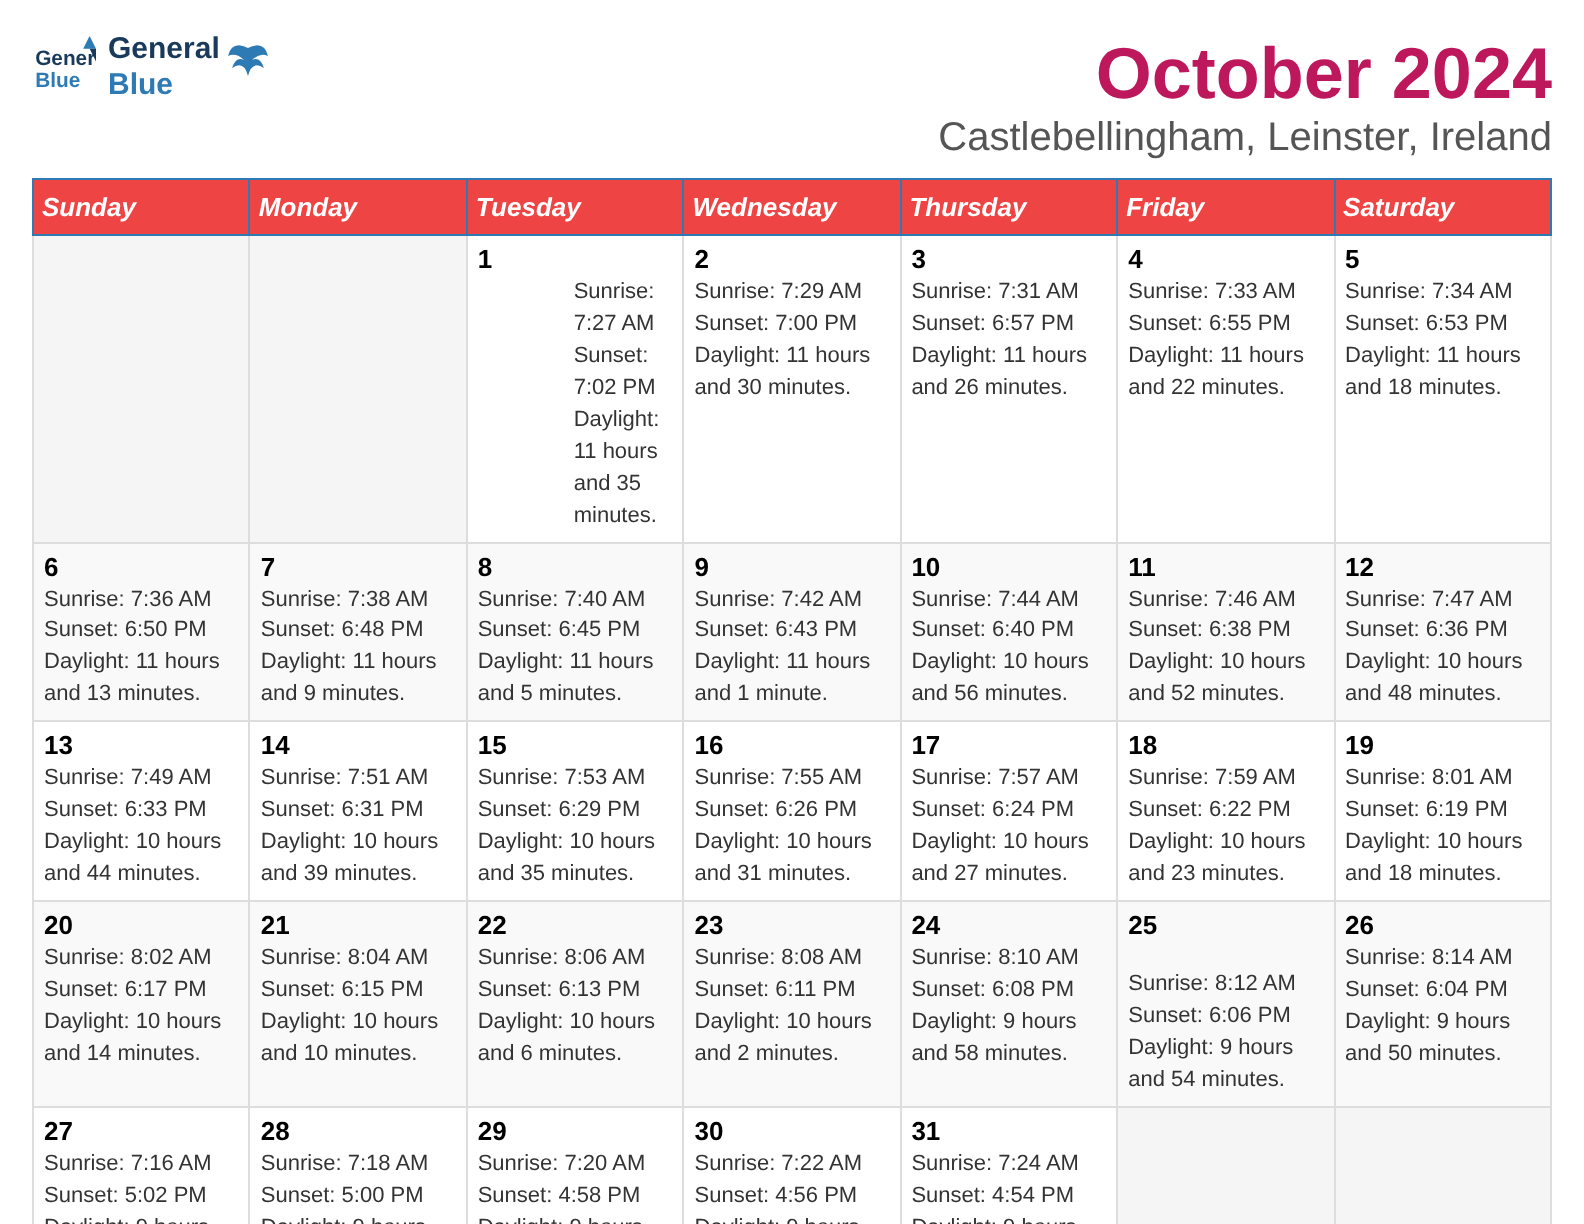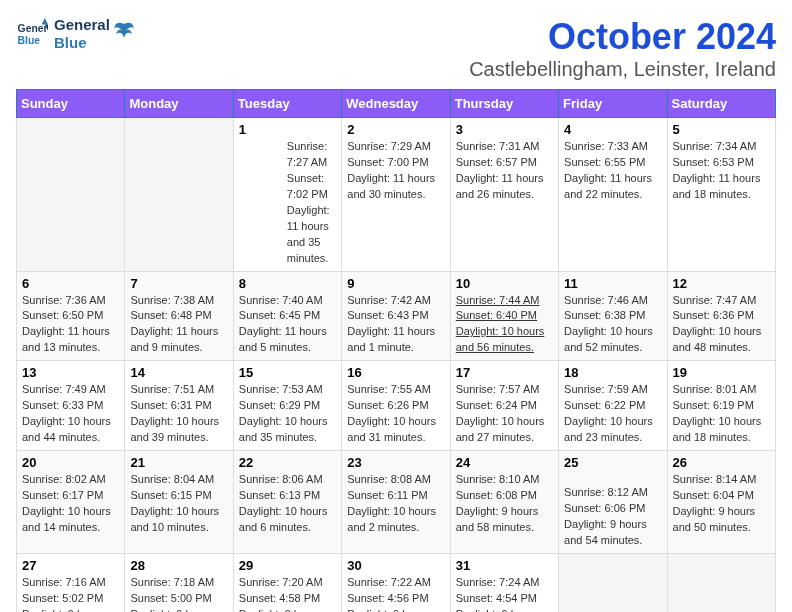--- a/index.html
+++ b/index.html
@@ -24,34 +24,35 @@
     .logo-icon {
       width: 32px;
       height: 32px;
     }
     .title-area {
       text-align: right;
     }
     .month-title {
       font-size: 36px;
       font-weight: bold;
-      color: #1d4ed8;
+      color: #be185d;
     }
     .location {
       font-size: 20px;
       color: #555;
     }
     table {
       width: 100%;
       border-collapse: collapse;
       font-size: 11px;
     }
     thead tr {
-      background-color: #8b5cf6;
+      background-color: #ef4444;
       color: #fff;
+      font-style: italic;
     }
     thead th {
       padding: 6px 4px;
       text-align: left;
       font-size: 13px;
       font-weight: 600;
       border: 1px solid #2e7ab5;
     }
     tbody tr {
       border-bottom: 1px solid #ccc;
@@ -174,21 +175,21 @@
 Daylight: 11 hours and 5 minutes.</div>
         </td>
         <td>
           <span class="day-num">9</span>
           <div class="day-info" style="white-space: pre-line;">Sunrise: 7:42 AM
 Sunset: 6:43 PM
 Daylight: 11 hours and 1 minute.</div>
         </td>
         <td>
           <span class="day-num">10</span>
-          <div class="day-info" style="white-space: pre-line; text-decoration: underline;">Sunrise: 7:44 AM
+          <div class="day-info" style="white-space: pre-line;">Sunrise: 7:44 AM
 Sunset: 6:40 PM
 Daylight: 10 hours and 56 minutes.</div>
         </td>
         <td>
           <span class="day-num">11</span>
           <div class="day-info" style="white-space: pre-line;">Sunrise: 7:46 AM
 Sunset: 6:38 PM
 Daylight: 10 hours and 52 minutes.</div>
         </td>
         <td>

